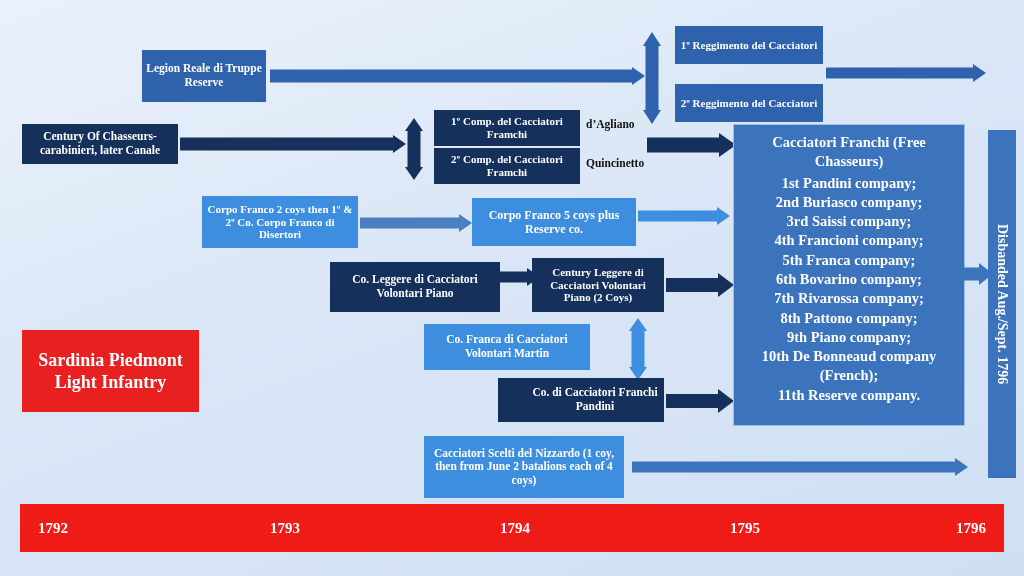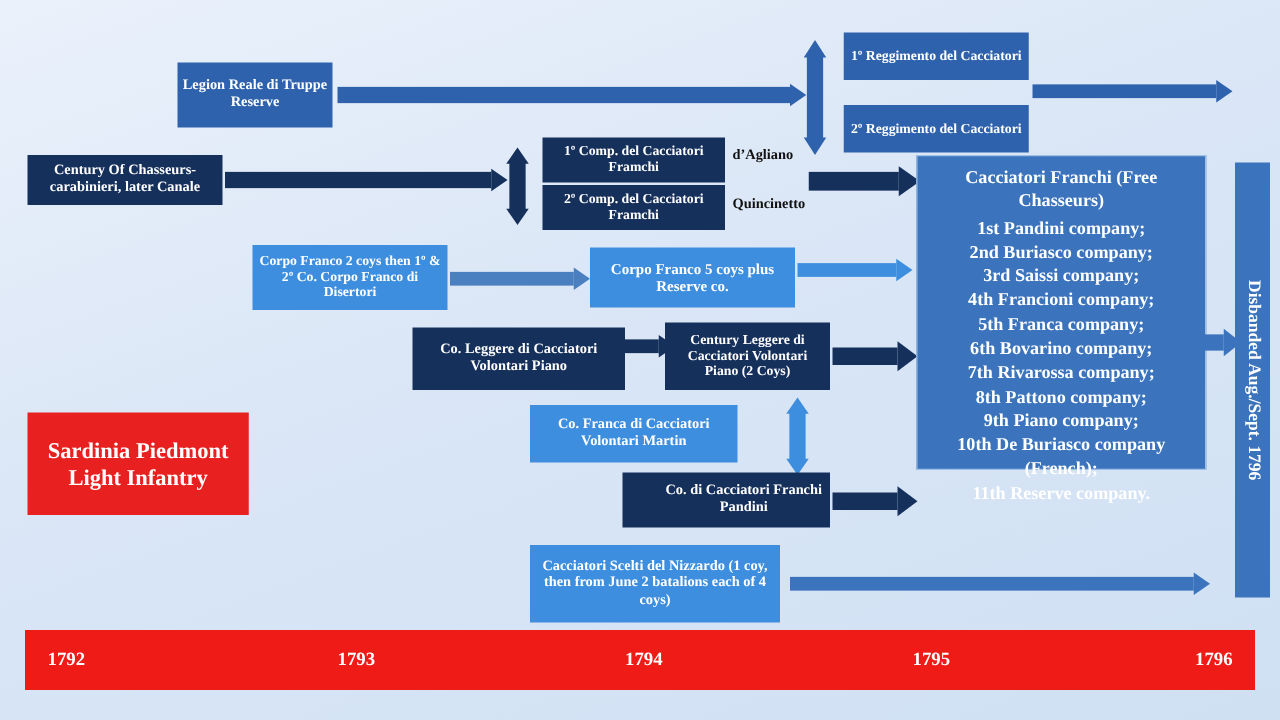--- a/index.html
+++ b/index.html
@@ -99,21 +99,21 @@
     color: #ffffff;
     font-weight: bold;
     font-size: 15px;
     font-family: "Liberation Serif", serif;
   }
   #main-list {
     position: absolute;
     left: 733px;
     top: 124px;
     width: 232px;
-    height: 252px;
+    height: 302px;
     background: #3b74bd;
     border: 1px solid #9fc0e4;
     color: #ffffff;
     font-weight: bold;
     font-size: 14.5px;
     line-height: 1.33;
     text-align: center;
     padding: 8px 6px 0 6px;
     box-sizing: border-box;
   }
@@ -259,21 +259,21 @@
     <div style="margin-bottom:2px;">Cacciatori Franchi (Free Chasseurs)</div>
     <div>1st Pandini company;</div>
     <div>2nd Buriasco company;</div>
     <div>3rd Saissi company;</div>
     <div>4th Francioni company;</div>
     <div>5th Franca company;</div>
     <div>6th Bovarino company;</div>
     <div>7th Rivarossa company;</div>
     <div>8th Pattono company;</div>
     <div>9th Piano company;</div>
-    <div>10th De Buriasco company (French);</div>
+    <div>10th De Bonneaud company (French);</div>
     <div>11th Reserve company.</div>
   </div>
 
   <div class="arrow-h" style="left:963px; top:262px; width:30px; height:24px;">
     <div class="shaft" style="width:16px; height:13px; background:#3b74bd;"></div>
     <div class="head" style="left:16px; border-left-color:#3b74bd; border-top-width:11px; border-bottom-width:11px; border-left-width:14px;"></div>
   </div>
 
   <div id="disbanded">
     <span>Disbanded Aug./Sept. 1796</span>

